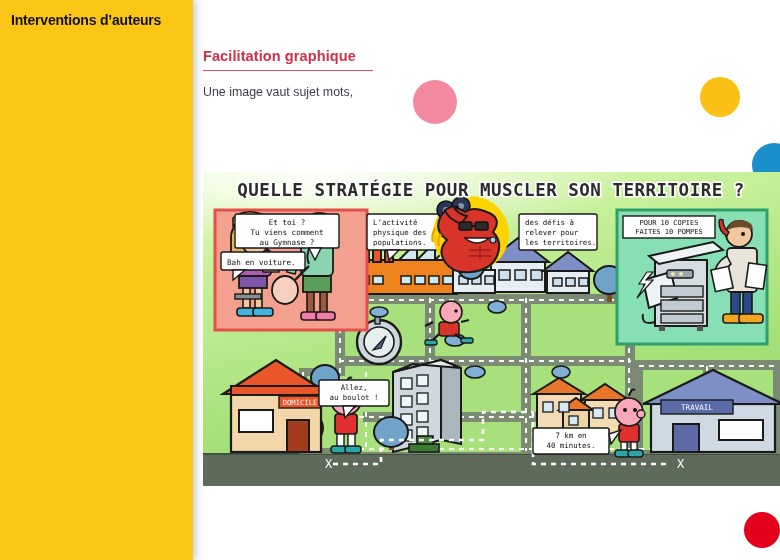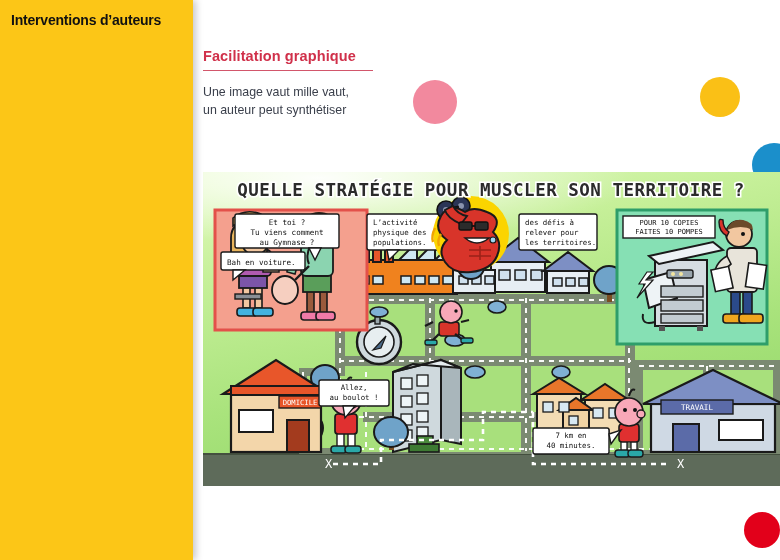--- a/index.html
+++ b/index.html
@@ -71,22 +71,21 @@
 <div class="dot dot-yellow"></div>
 <div class="dot dot-blue"></div>
 <div class="dot dot-red"></div>
 
 <div class="content">
 
   <div class="section-title">Facilitation graphique</div>
   <div class="title-rule"></div>
 
   <div class="body-text">
-    <div>Une image vaut mille vaut,</div>
-    <div>un auteur peut synthétiser</div>
+    <div>Une image vaut sujet mots,</div>
   </div>
 
   <div class="illu">
     <svg width="577" height="314" viewBox="0 0 577 314" xmlns="http://www.w3.org/2000/svg">
       <defs>
         <linearGradient id="gbg" x1="0" y1="0" x2="0.35" y2="1">
           <stop offset="0%" stop-color="#e3fbc0"></stop>
           <stop offset="30%" stop-color="#c7f09a"></stop>
           <stop offset="70%" stop-color="#a9e37c"></stop>
           <stop offset="100%" stop-color="#97d96c"></stop>

